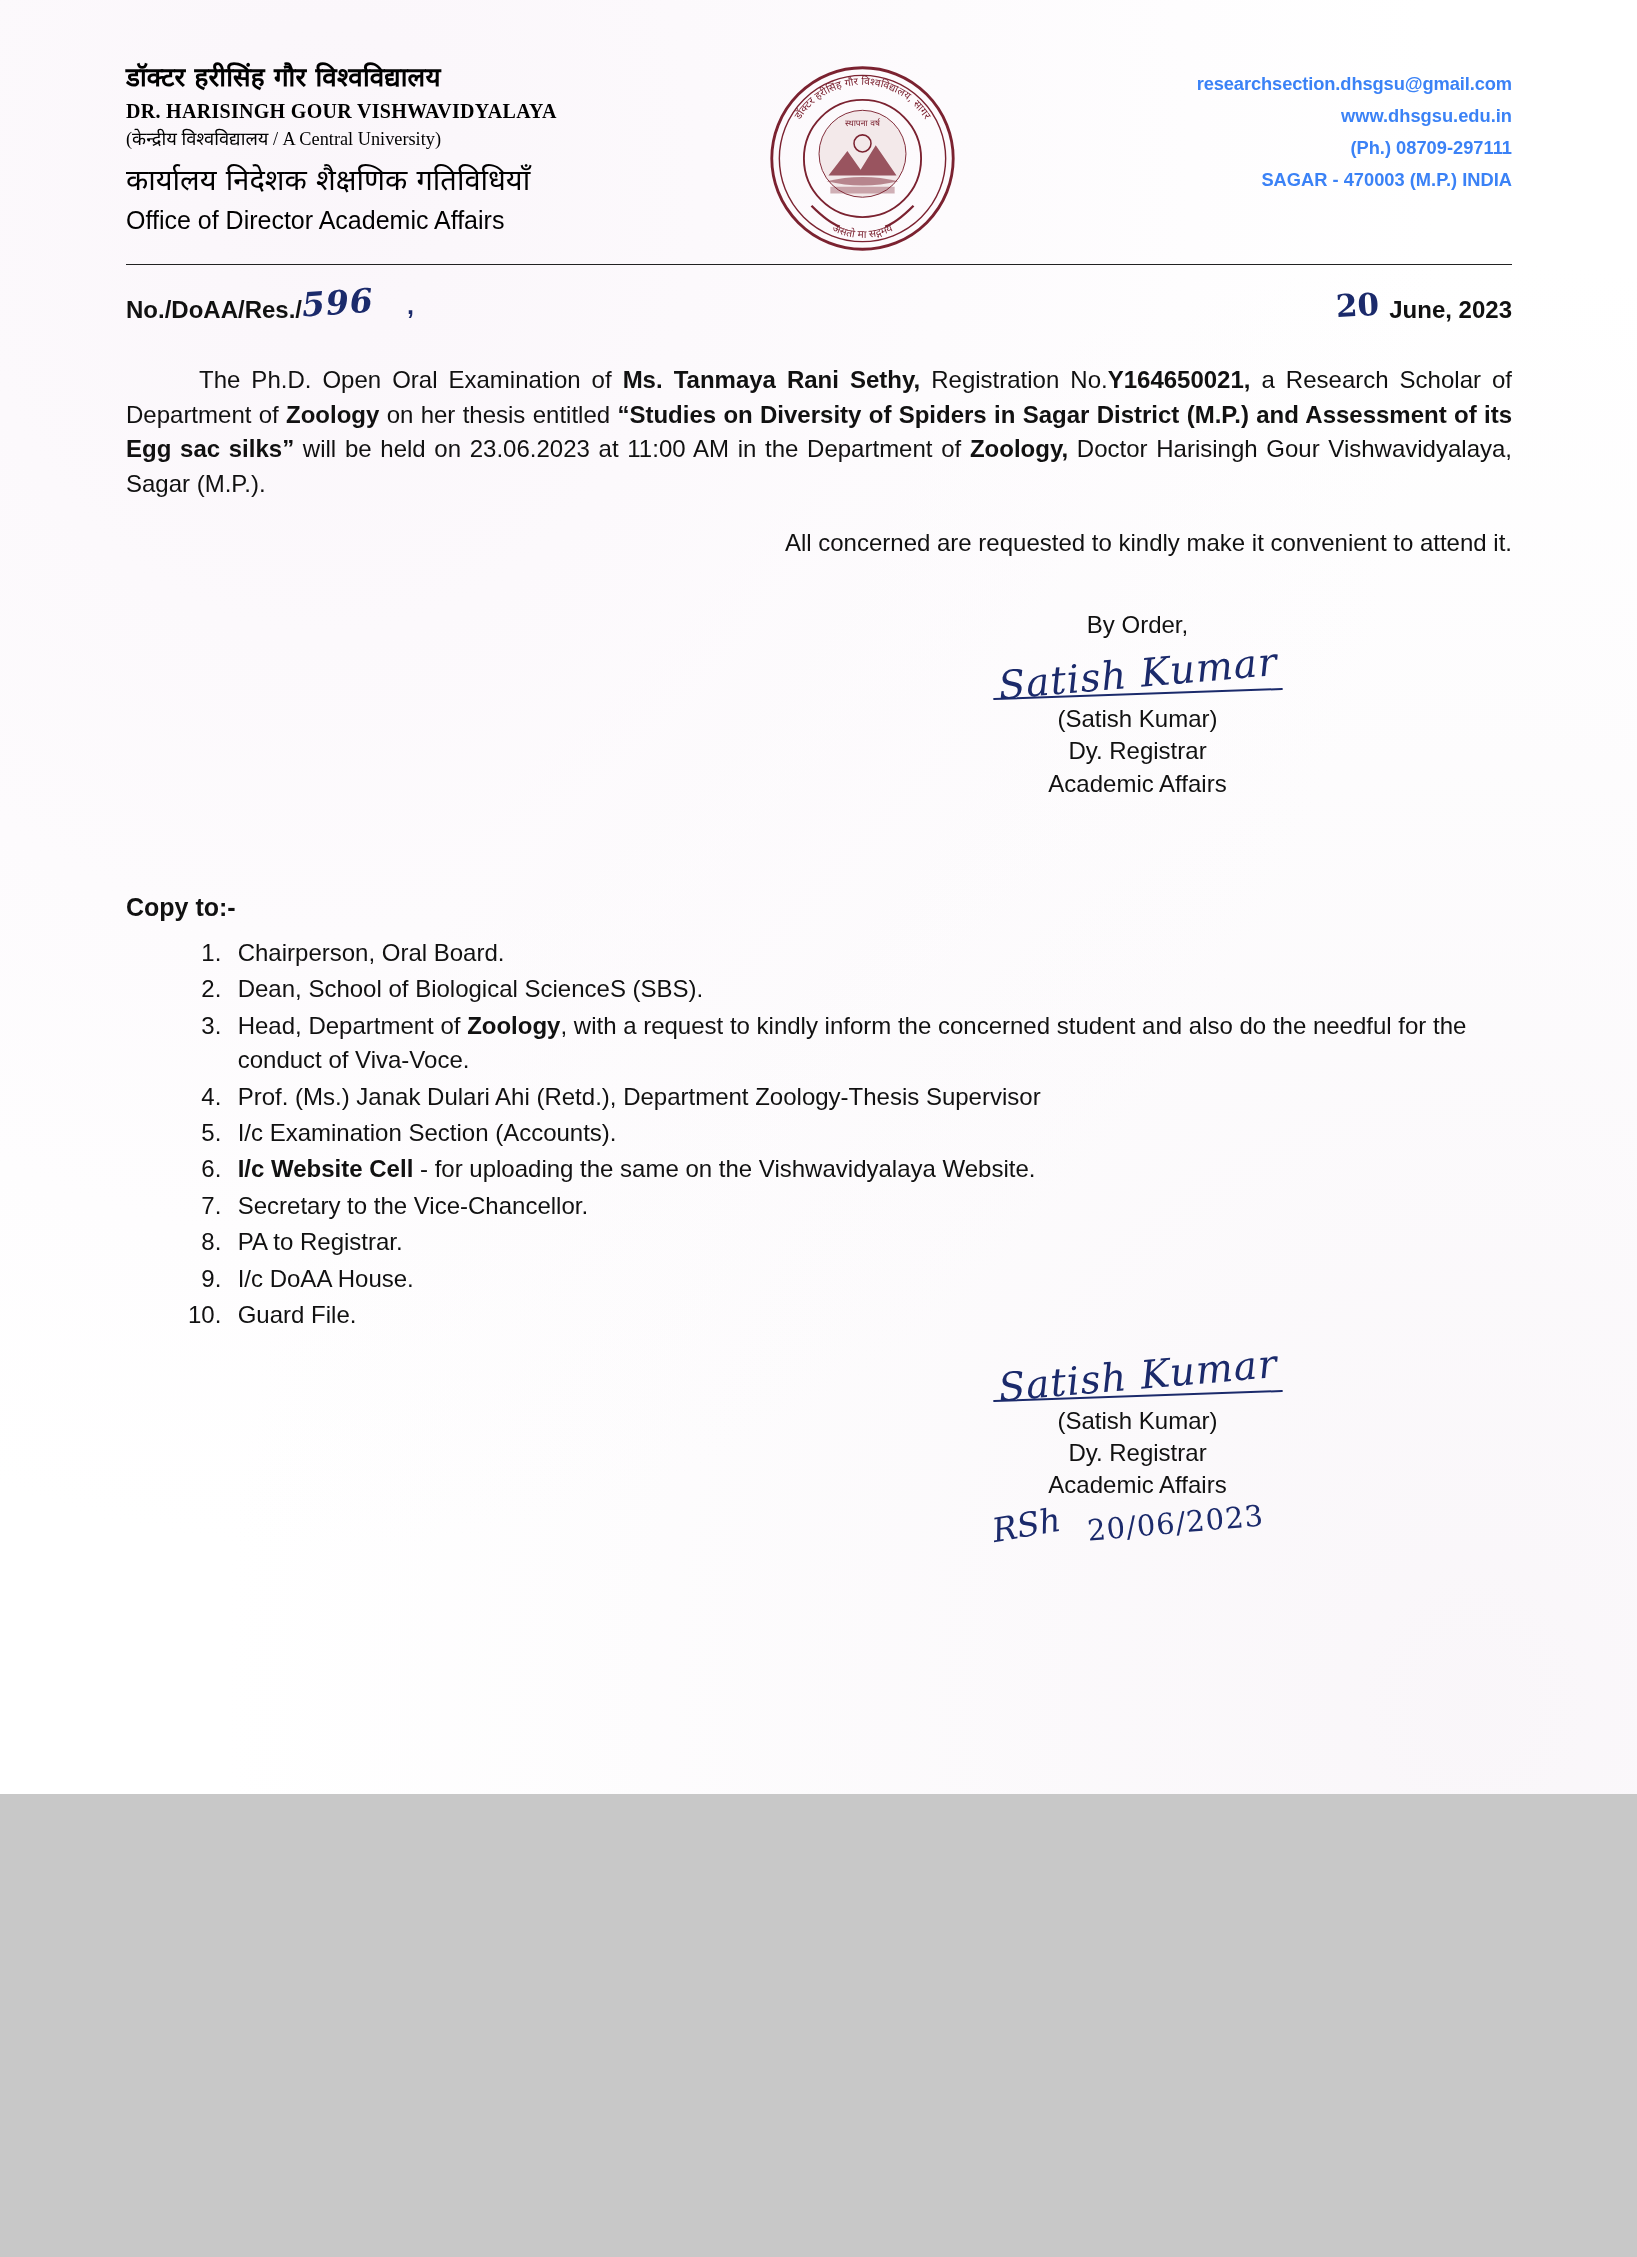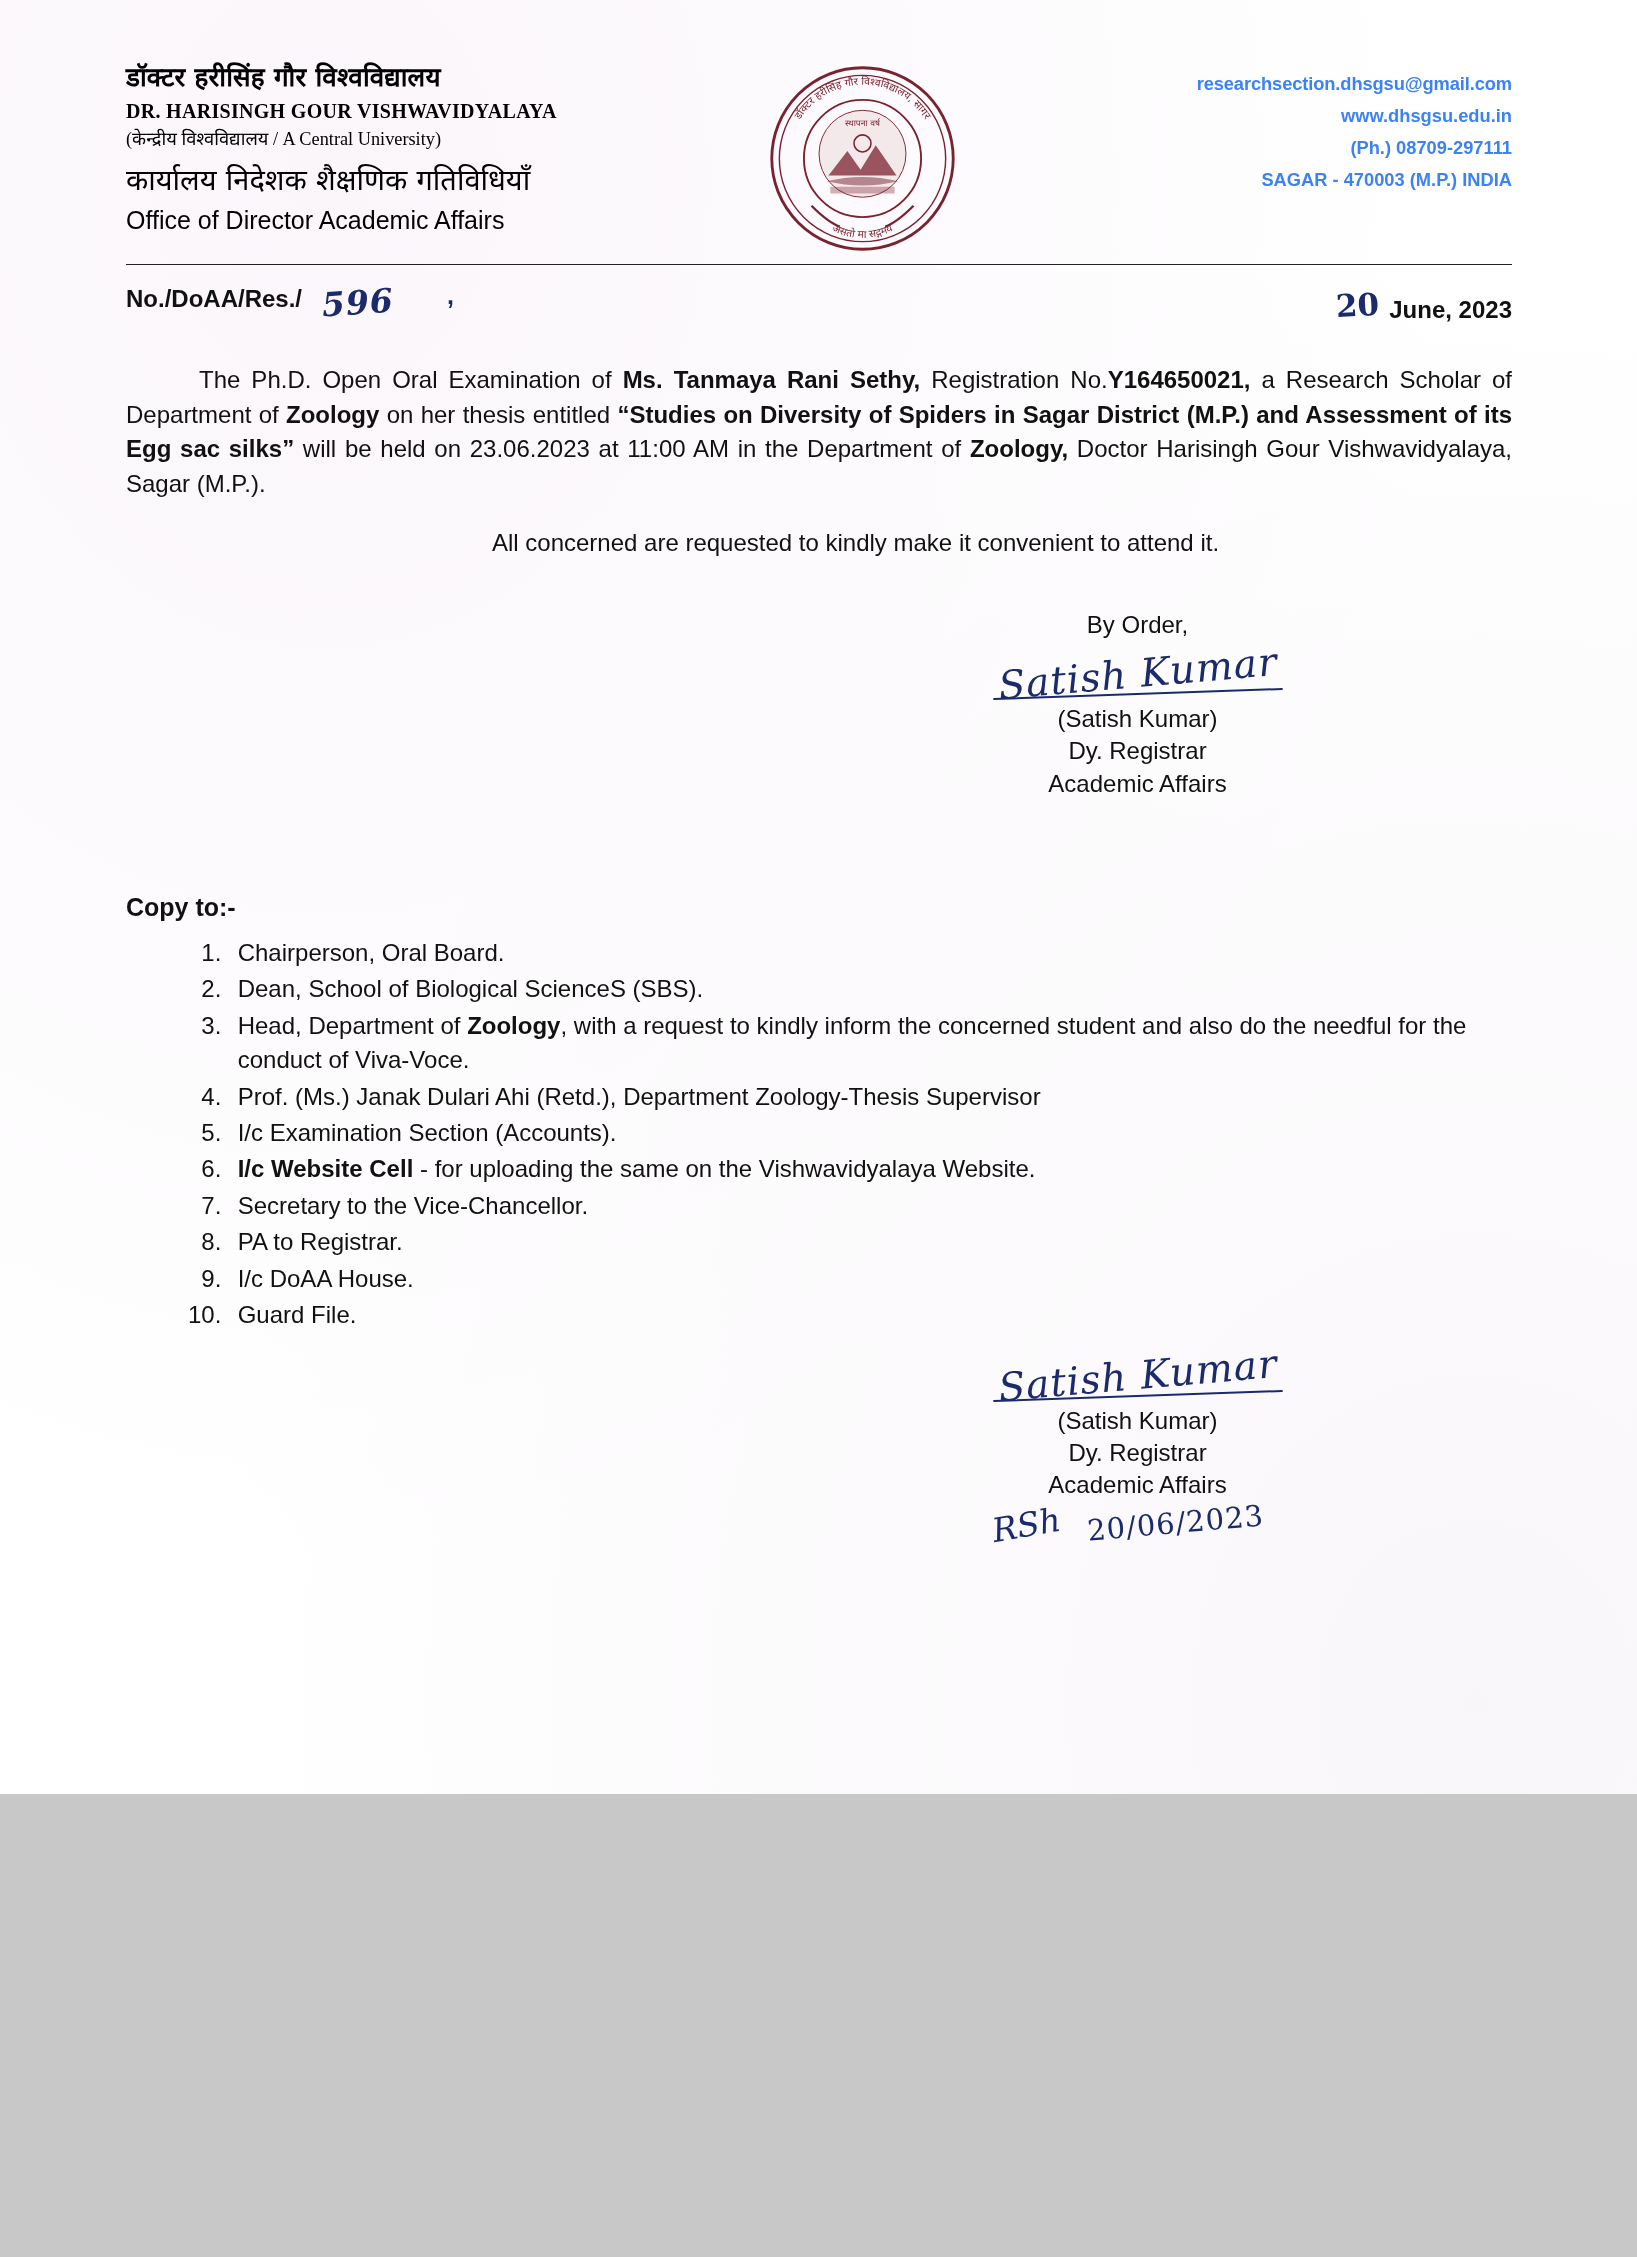--- a/index.html
+++ b/index.html
@@ -114,22 +114,22 @@
   .refline {
     display: flex;
     justify-content: space-between;
     align-items: flex-end;
     margin-top: 19.3px;
     font-size: 24px;
     font-weight: 700;
   }
   .ref-left {
     display: flex;
-    align-items: flex-start;
-    gap: 20px;
+    align-items: flex-end;
+    gap: 0;
   }
   .ref-hand {
     font-family: "DejaVu Serif", serif;
     font-style: italic;
     font-size: 33px;
     font-weight: 600;
     color: #1b2a6b;
     transform: rotate(-4deg) translateY(-1.9px);
     letter-spacing: 1px;
   }
@@ -167,21 +167,21 @@
   .body-para {
     margin-top: 39px;
     font-size: 24px;
     line-height: 1.45;
     text-align: justify;
     text-indent: 73px;
   }
   .body-para.second {
     margin-top: 14px;
     text-indent: 73px;
-    text-align: center;
+    text-align: right;
   }
   .b { font-weight: 700; }
 
   
   .byorder {
     margin-top: 50px;
     text-align: center;
     font-size: 24px;
     padding-left: 637px;
   }

